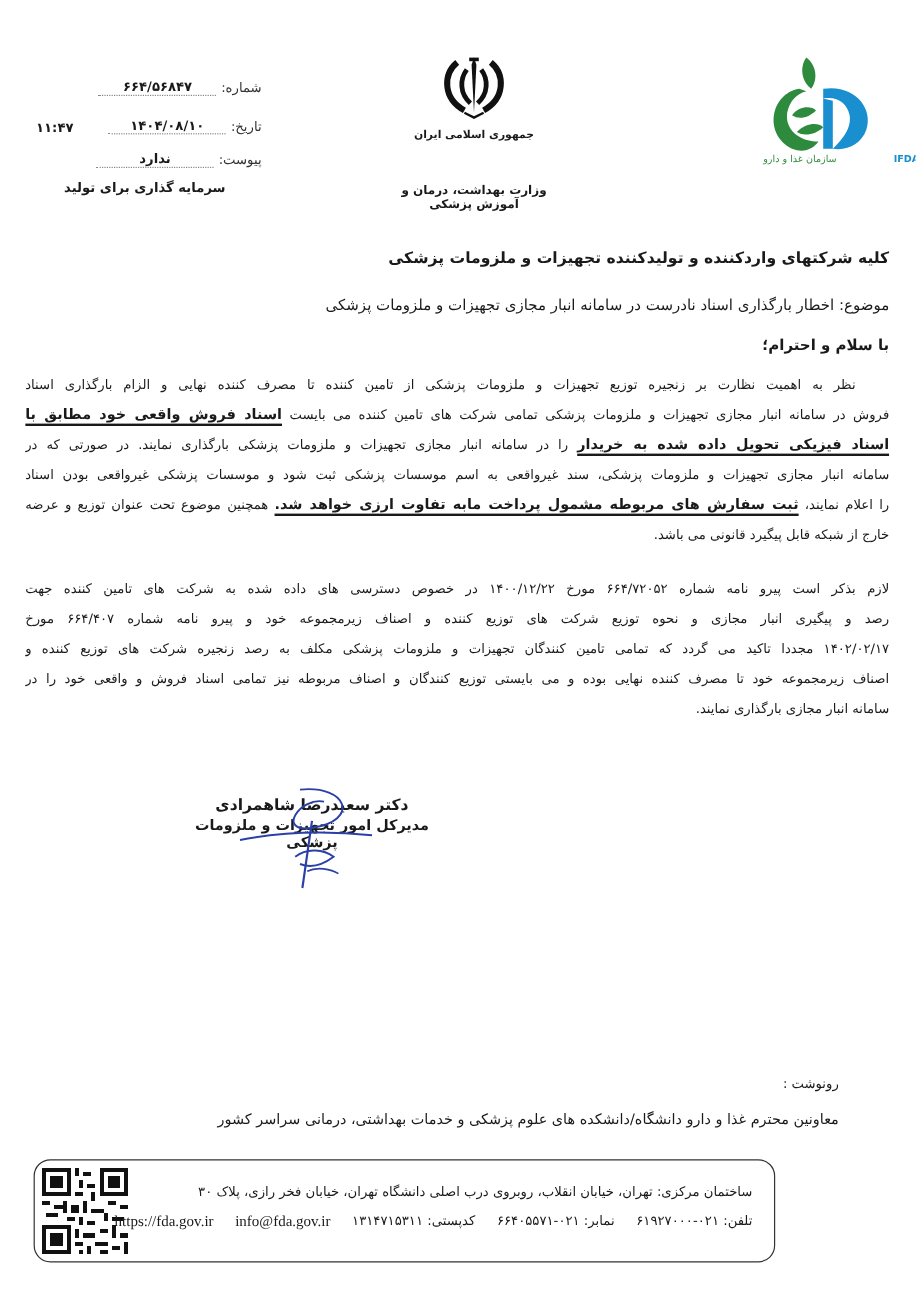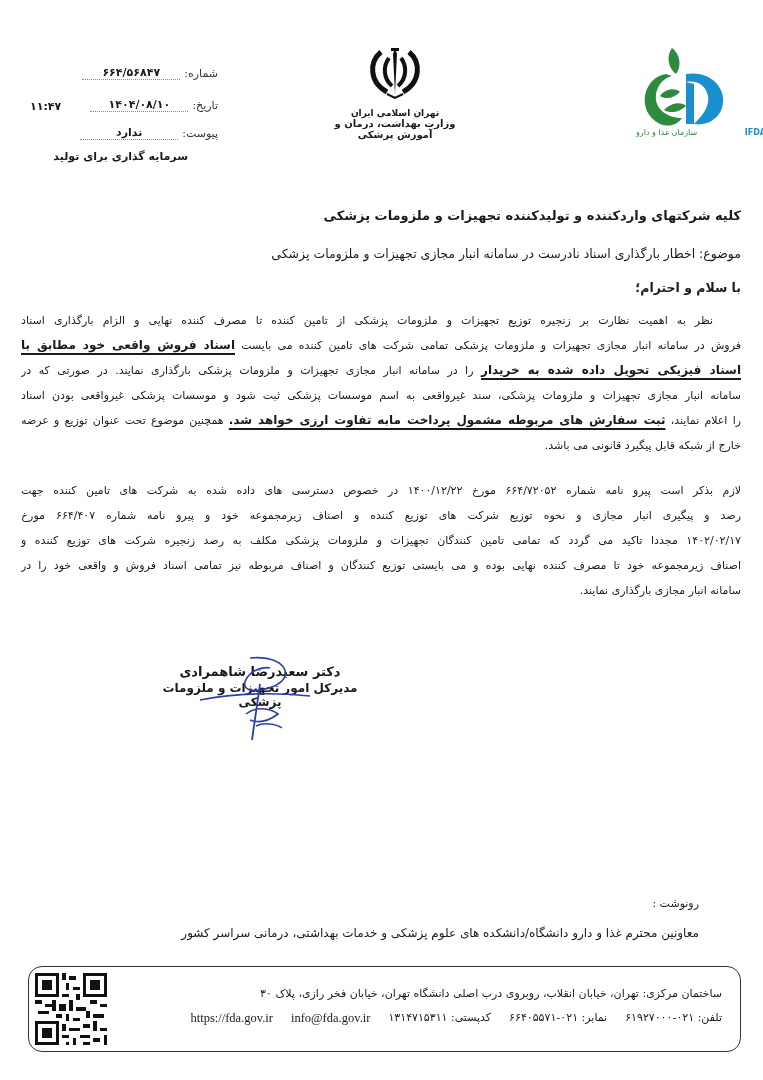--- a/index.html
+++ b/index.html
@@ -13,21 +13,21 @@
     .meta { left: 18px; top: 66px; width: 200px; font-size: 11px; }
     .meta-row { position: absolute; right: 0; display: flex; direction: rtl; align-items: flex-end; gap: 4px; white-space: nowrap; }
     .meta-label { color: #333; font-size: 11px; }
     .meta-value { border-bottom: 1px dotted #888; min-width: 90px; text-align: center; font-weight: bold; font-size: 11px; padding: 0 4px; }
     .meta-time { position: absolute; left: 12px; top: 34px; font-weight: bold; font-size: 11px; }
     .slogan { position: absolute; right: 30px; top: 84px; font-weight: bold; font-size: 11px; direction: rtl; white-space: nowrap; }
 
     
     .emblem { left: 320px; top: 44px; width: 150px; text-align: center; }
     .emblem-text1 { font-size: 9px; font-weight: bold; direction: rtl; margin-top: 2px; }
-    .emblem-text2 { font-size: 10px; font-weight: bold; direction: rtl; }
+    .emblem-text2 { font-size: 10px; font-weight: bold; direction: rtl; margin-top: 36px; }
 
     
     .logo { left: 620px; top: 44px; width: 130px; height: 100px; }
     .logo-caption { position: absolute; left: 16px; top: 84px; width: 130px; font-size: 8px; display: flex; justify-content: space-between; direction: ltr; text-align: center; }
     .logo-caption .ifda { color: #1a8fd0; font-weight: bold; margin-left: 20px; }
     .logo-caption .fa { color: #2e8b3e; direction: rtl; }
 
     
     .addressee { right: 22px; top: 208px; font-size: 13px; font-weight: bold; direction: rtl; white-space: nowrap; }
     .subject { right: 22px; top: 246px; font-size: 12.5px; font-weight: normal; direction: rtl; white-space: nowrap; }
@@ -47,21 +47,21 @@
     .signature { left: 150px; top: 664px; width: 220px; text-align: center; direction: rtl; }
     .sig-name { font-size: 13px; font-weight: bold; }
     .sig-title { font-size: 12px; font-weight: bold; margin-top: 2px; }
     .sig-scribble { position: absolute; left: 40px; top: -10px; width: 140px; height: 90px; }
 
     
     .cc-label { right: 64px; top: 897px; font-size: 11px; direction: rtl; }
     .cc-text { right: 64px; top: 926px; font-size: 12px; direction: rtl; white-space: nowrap; }
 
     
-    .footer { left: 28px; top: 966px; width: 713px; height: 86px; border: 1.5px solid #333; border-radius: 14px; box-sizing: border-box; }
+    .footer { left: 28px; top: 966px; width: 618px; height: 86px; border: 1.5px solid #333; border-radius: 14px; box-sizing: border-box; }
     .qr { position: absolute; left: 6px; top: 6px; width: 72px; height: 72px; }
     .footer-addr { position: absolute; right: 18px; top: 20px; font-size: 11px; direction: rtl; white-space: nowrap; }
     .footer-contacts { position: absolute; right: 18px; top: 44px; font-size: 11px; direction: rtl; white-space: nowrap; display: flex; gap: 18px; }
     .ltr { direction: ltr; font-family: "Liberation Serif", serif; font-size: 12.5px; }
   </style>
 </head>
 <body>
 
 <div class="abs meta">
   <div class="meta-row" style="top:0;">
@@ -83,21 +83,21 @@
 <div class="abs emblem">
   <svg width="60" height="58" viewBox="0 0 60 58">
     <path d="M16 8 C4 18 4 38 22 48" fill="none" stroke="#111" stroke-width="5"></path>
     <path d="M44 8 C56 18 56 38 38 48" fill="none" stroke="#111" stroke-width="5"></path>
     <path d="M24 14 C18 22 18 34 27 42" fill="none" stroke="#111" stroke-width="4"></path>
     <path d="M36 14 C42 22 42 34 33 42" fill="none" stroke="#111" stroke-width="4"></path>
     <path d="M30 4 L32 10 L30 50 L28 10 Z" fill="#111"></path>
     <rect x="26" y="4" width="8" height="3" fill="#111"></rect>
     <path d="M22 50 L30 54 L38 50" fill="none" stroke="#111" stroke-width="2"></path>
   </svg>
-  <div class="emblem-text1">تهران اسلامی ایران</div>
+  <div class="emblem-text1">جمهوری اسلامی ایران</div>
   <div class="emblem-text2">وزارت بهداشت، درمان و آموزش پزشکی</div>
 </div>
 
 <div class="abs logo">
   <svg width="130" height="86" viewBox="0 0 130 86">
     <path d="M52 4 C60 10 62 22 56 30 C48 24 46 12 52 4 Z" fill="#2e8b3e"></path>
     <path d="M46 30 C22 34 16 68 40 80 C50 84 58 80 62 74 C46 74 34 64 36 50 C38 40 44 34 52 32 Z" fill="#2e8b3e"></path>
     <path d="M40 52 C46 44 56 44 60 48 C54 54 46 56 40 52 Z" fill="#2e8b3e"></path>
     <path d="M44 66 C52 58 62 58 66 62 C60 68 50 70 44 66 Z" fill="#2e8b3e"></path>
     <path d="M66 30 C92 26 108 46 102 64 C98 76 86 82 74 80 C80 74 90 64 88 52 C86 42 78 36 66 38 Z" fill="#1a8fd0"></path>

